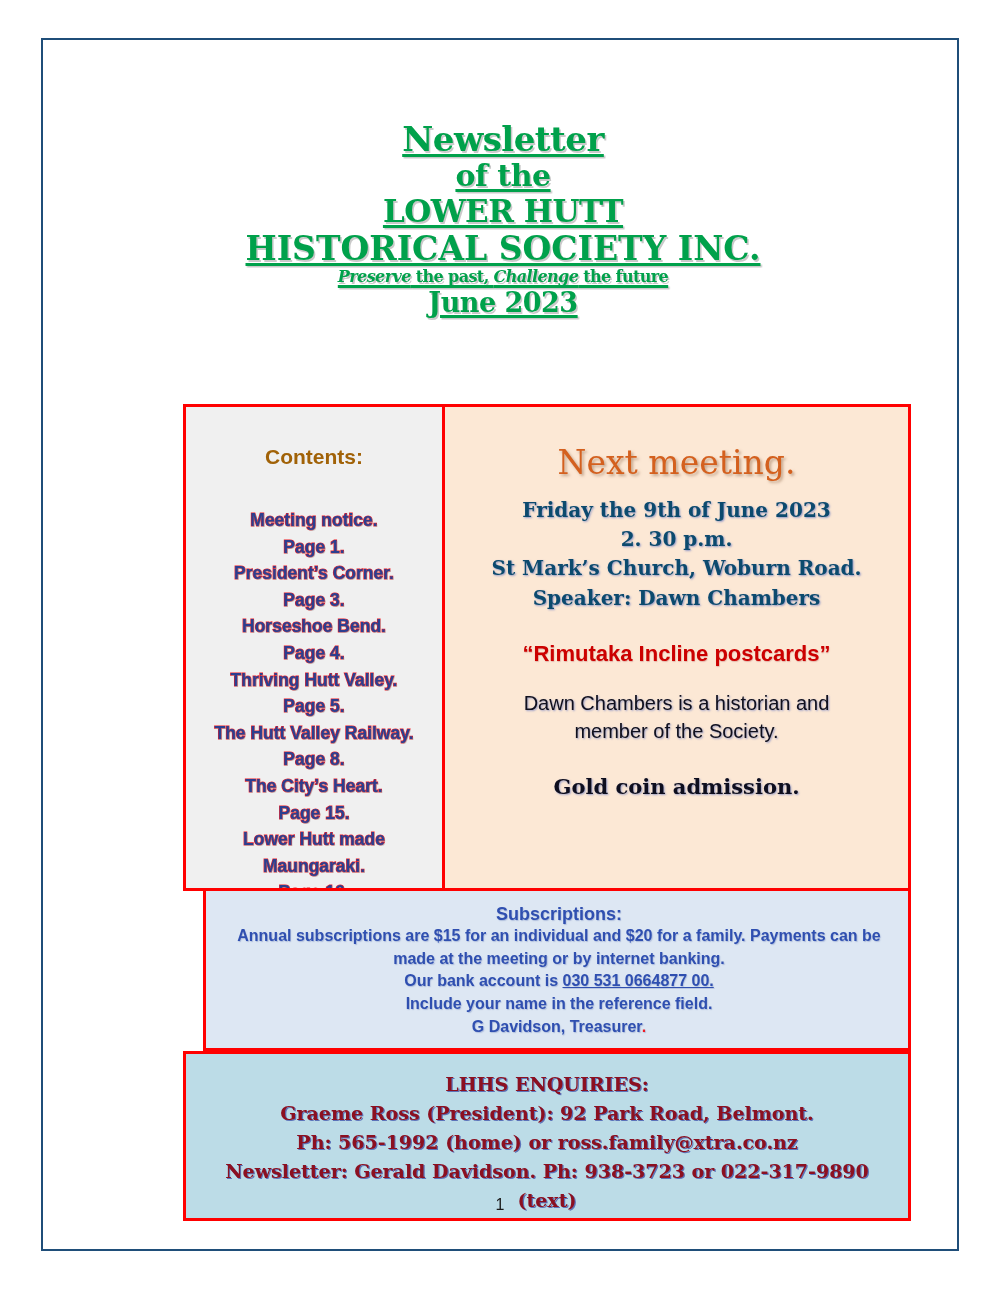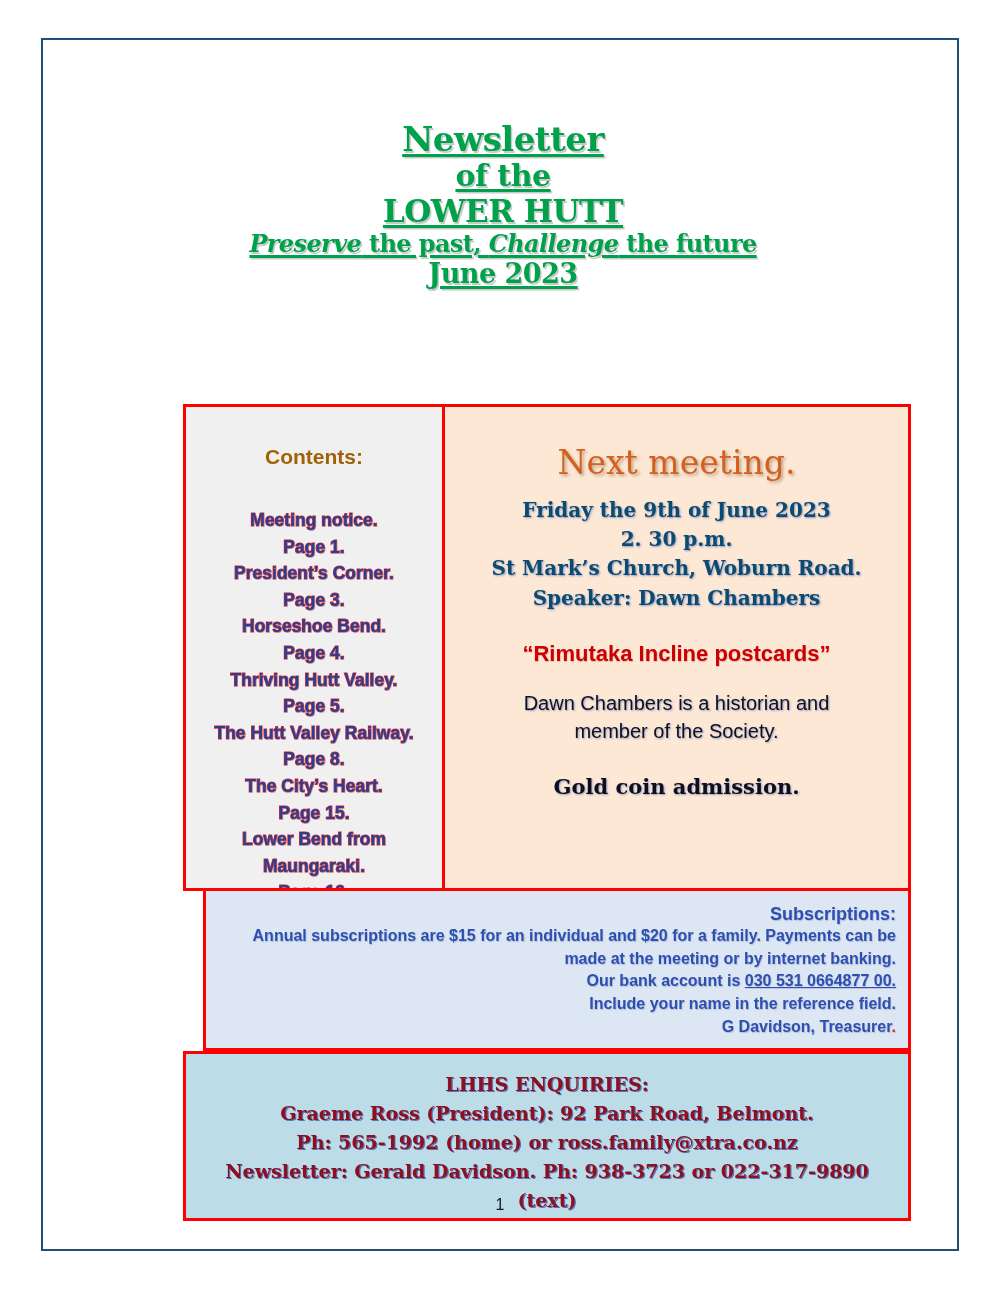--- a/index.html
+++ b/index.html
@@ -44,21 +44,21 @@
     text-underline-offset: 3px;
     letter-spacing: -0.5px;
     line-height: 1.16;
     text-shadow: 1.5px 1.5px 0 rgba(120,120,120,0.40);
     white-space: nowrap;
   }
   .mast-1 { font-size: 34px; }
   .mast-2 { font-size: 30px; }
   .mast-3 { font-size: 31px; }
   .mast-4 { font-size: 33px; letter-spacing: 0px; }
-  .mast-5 { font-size: 24px; letter-spacing: -0.6px; }
+  .mast-5 { font-size: 16px; letter-spacing: -0.6px; }
   .mast-6 { font-size: 27px; }
   .mast-5 i { font-style: italic; }
 
   
   #table-block {
     position: absolute;
     left: 140px;
     top: 364px;
     width: 728px;
   }
@@ -149,21 +149,21 @@
     margin-top: 28px;
     text-shadow: 1px 1px 2px rgba(90,110,190,0.6);
   }
 
   
   #subs-cell {
     width: 728px;
     height: 160px;
     background: #dde7f3;
     padding: 13px 12px 0 16px;
-    text-align: right;
+    text-align: center;
     border-top: none;
     margin-left: 20px;
   }
   .subs-heading {
     font-family: "Liberation Sans", sans-serif;
     font-weight: bold;
     font-size: 18px;
     color: #2F4FB0;
     text-shadow: 0.8px 0.8px 1px rgba(130,150,200,0.5);
   }
@@ -218,20 +218,21 @@
 </style>
 </head>
 <body>
 
 <div id="page-frame">
 
   <div id="masthead">
     <div class="mast-line mast-1">Newsletter</div>
     <div class="mast-line mast-2">of the</div>
     <div class="mast-line mast-3">LOWER HUTT</div>
+    <div class="mast-line mast-4">HISTORICAL  SOCIETY INC.</div>
     <div class="mast-line mast-5"><i>Preserve</i><span> the past, </span><i>Challenge</i><span> the future</span></div>
     <div class="mast-line mast-6">June  2023</div>
   </div>
 
   <div id="table-block">
 
     <div class="row" id="row-top">
 
       <div class="cell" id="contents-cell">
         <div class="contents-heading">Contents:</div>
@@ -241,21 +242,21 @@
           <div>President’s Corner.</div>
           <div>Page 3.</div>
           <div>Horseshoe Bend.</div>
           <div>Page 4.</div>
           <div>Thriving Hutt Valley.</div>
           <div>Page 5.</div>
           <div>The Hutt Valley Railway.</div>
           <div>Page 8.</div>
           <div>The City’s Heart.</div>
           <div>Page 15.</div>
-          <div>Lower Bend from</div>
+          <div>Lower Hutt made</div>
           <div>Maungaraki.</div>
           <div>Page 16.</div>
         </div>
       </div>
 
       <div class="cell" id="meeting-cell">
         <div class="meet-title">Next meeting.</div>
         <div class="meet-line red">Friday the 9th of June 2023</div>
         <div class="meet-line red">2. 30 p.m.</div>
         <div class="meet-line dark">St Mark’s Church, Woburn Road.</div>

